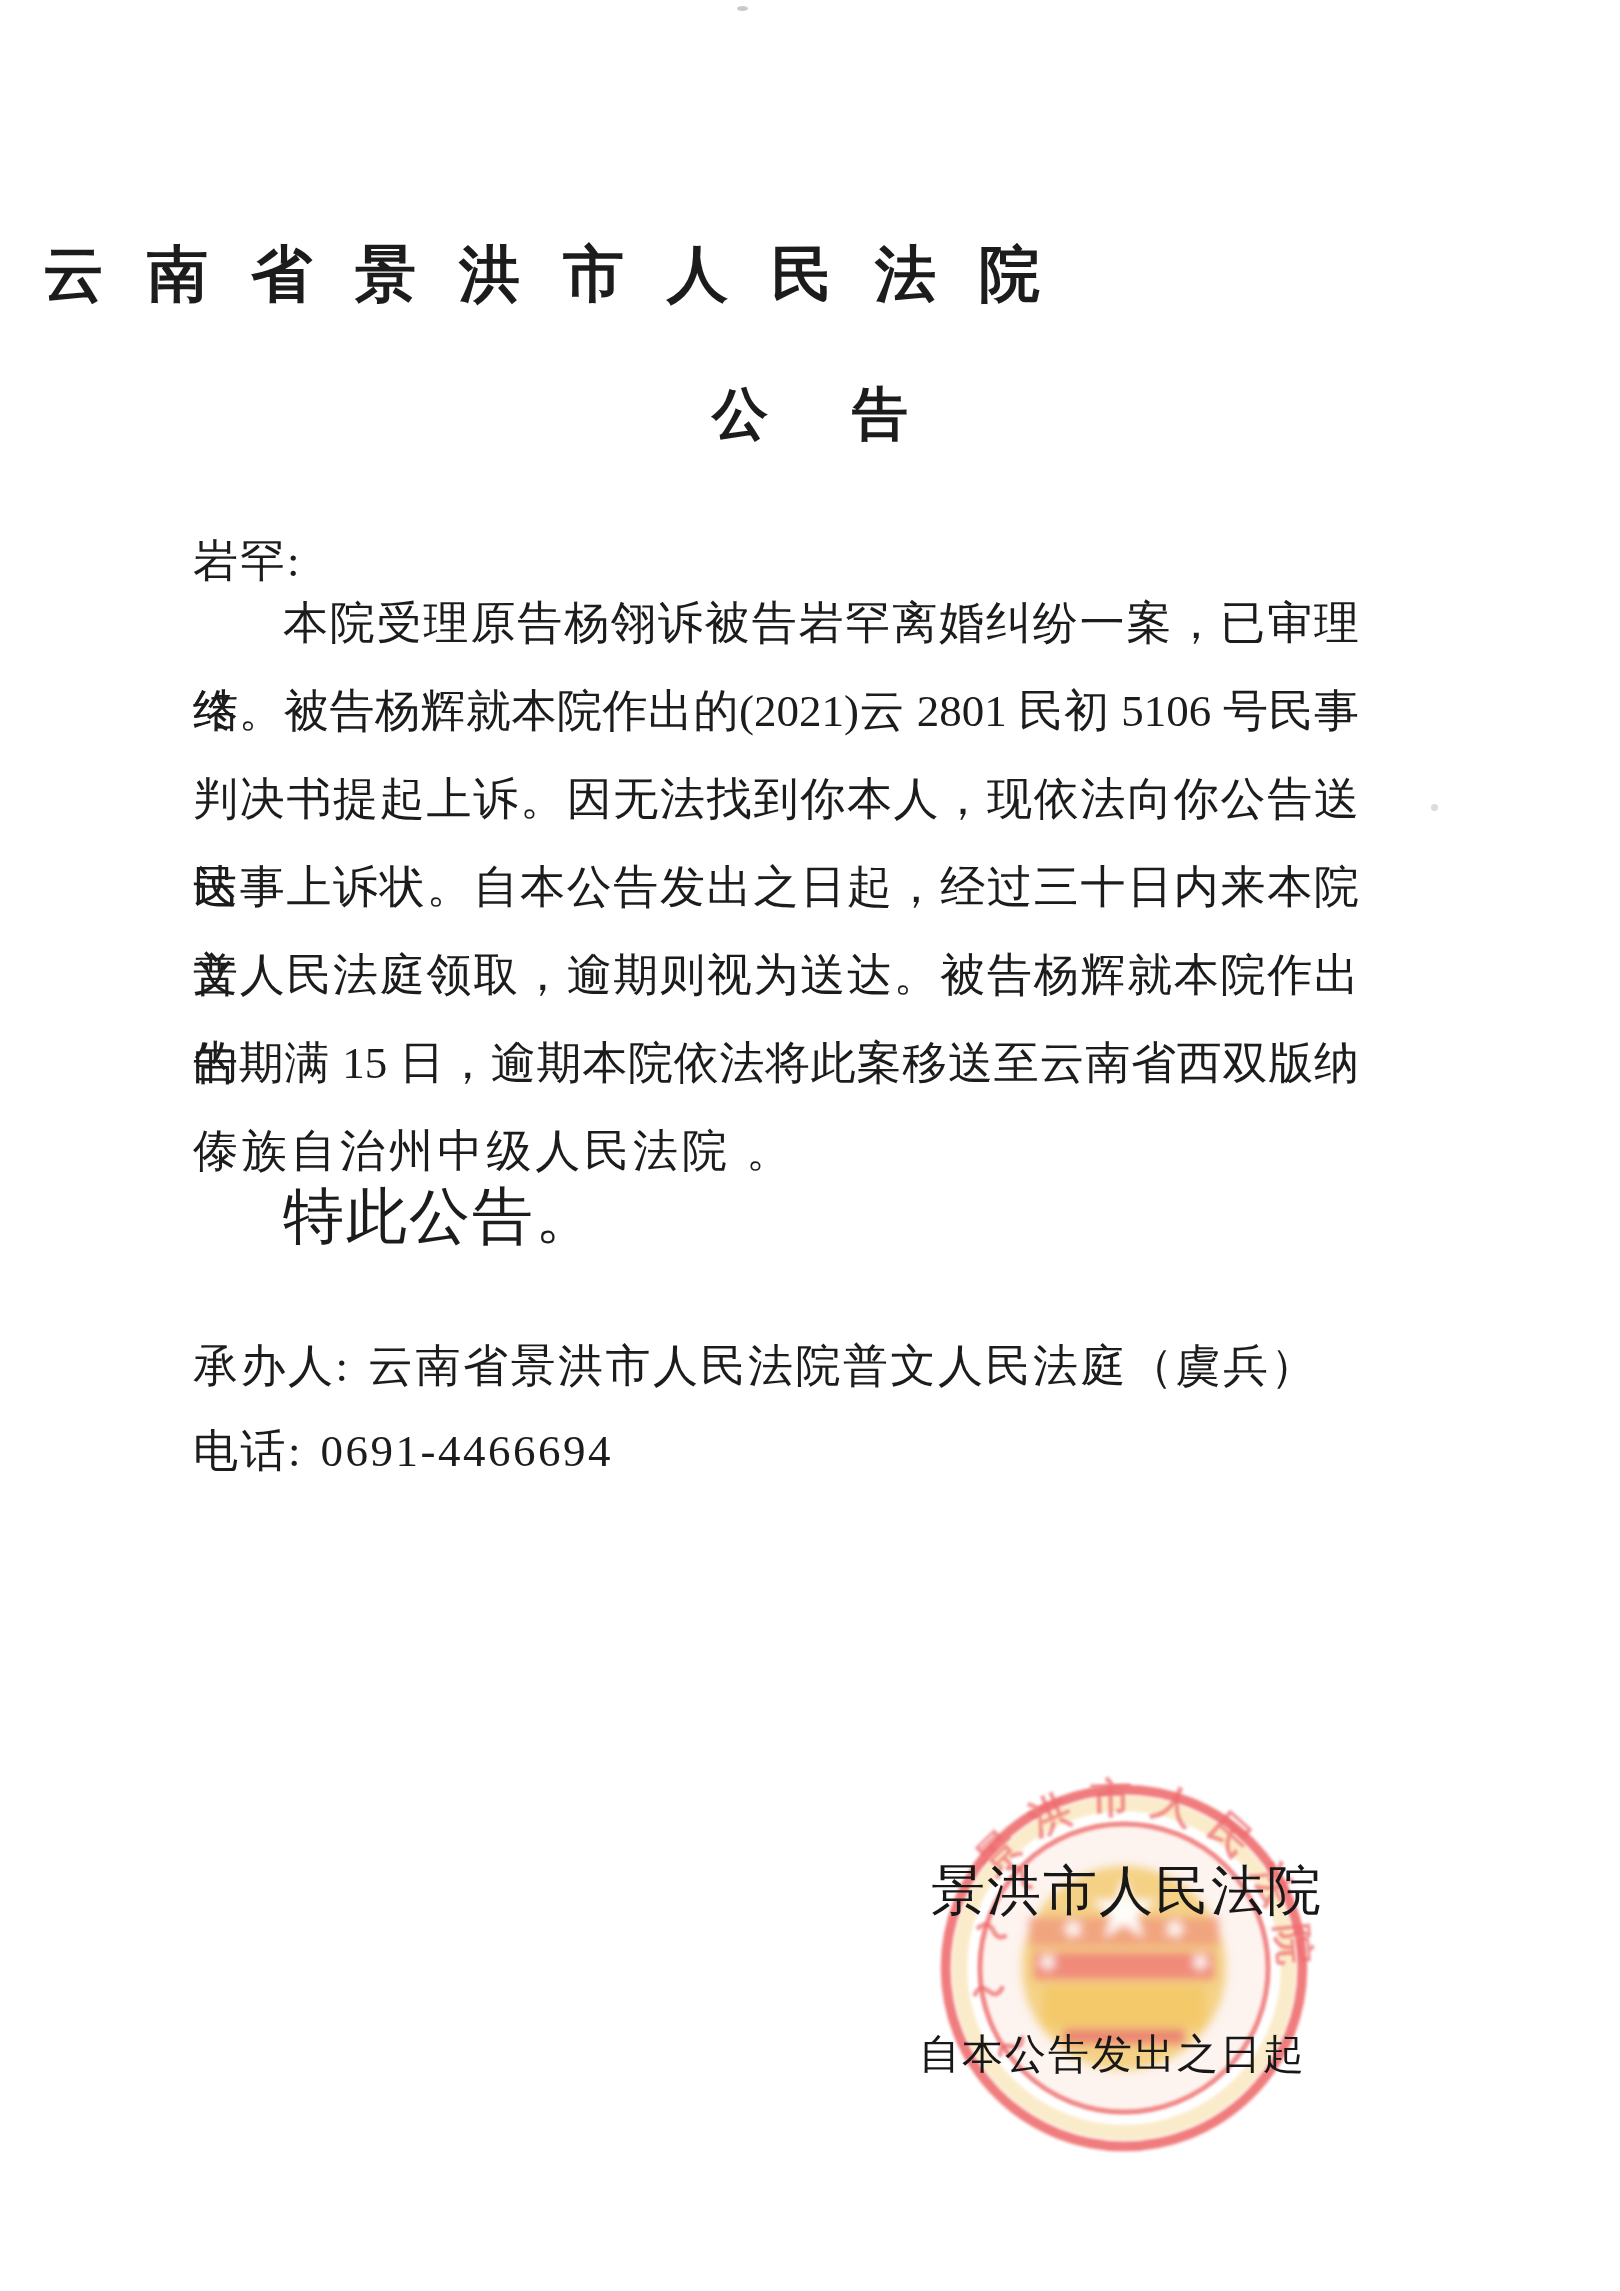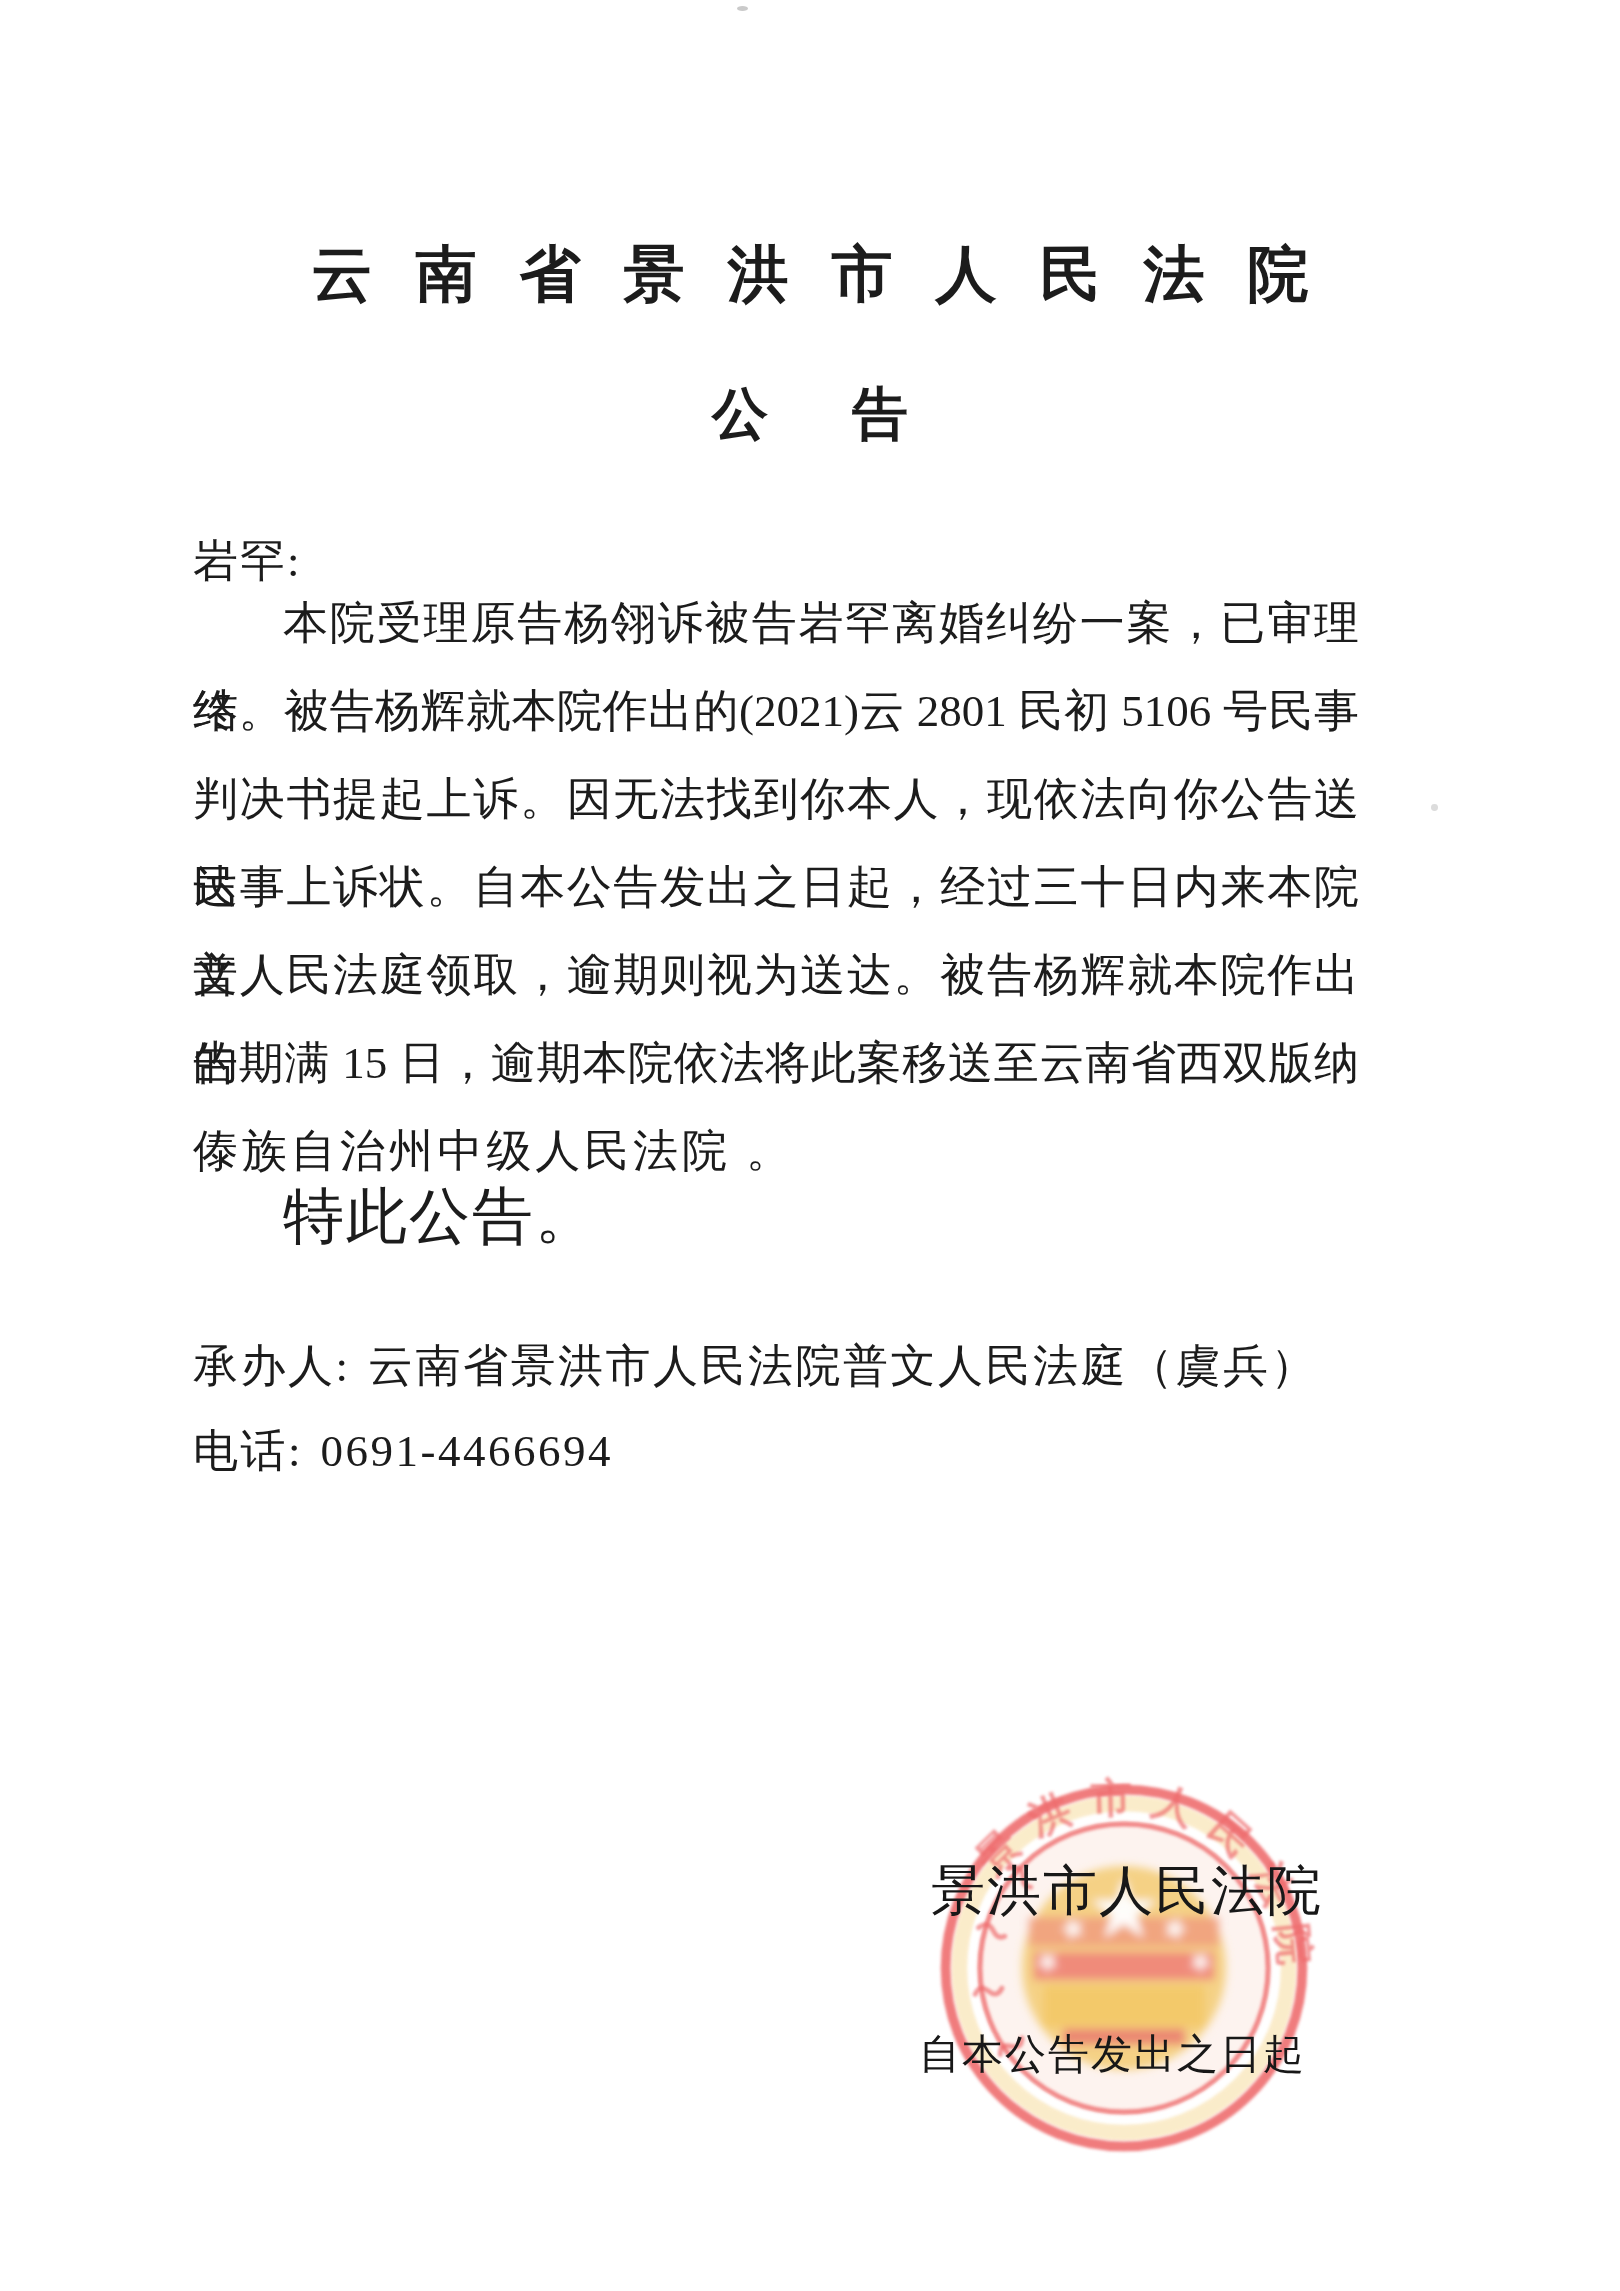--- a/index.html
+++ b/index.html
@@ -4,21 +4,21 @@
 <style>
   html,body { margin:0; padding:0; background:#e8e8e8; }
   .page {
     position:relative; width:1620px; height:2292px; margin:0 auto;
     background:#ffffff; overflow:hidden;
     font-family:"Liberation Serif","DejaVu Serif",serif;
     color:var(--ink, #1c1c1c);
   }
   .court-title {
     position:absolute; top:231px; left:0; width:100%; box-sizing:border-box;
-    text-align:center; font-size:61px; font-weight:bold; line-height:88px;
+    font-size:61px; font-weight:bold; line-height:88px;
     letter-spacing:43px; padding-left:43px; white-space:nowrap;
   }
   .doc-type {
     position:absolute; top:355px; left:0; width:100%; box-sizing:border-box;
     text-align:center; font-size:56px; font-weight:bold; line-height:118px;
     letter-spacing:84px; padding-left:84px; white-space:nowrap;
   }
   .salutation {
     position:absolute; left:193px; top:517px;
     font-size:45px; line-height:88px; letter-spacing:2px;

